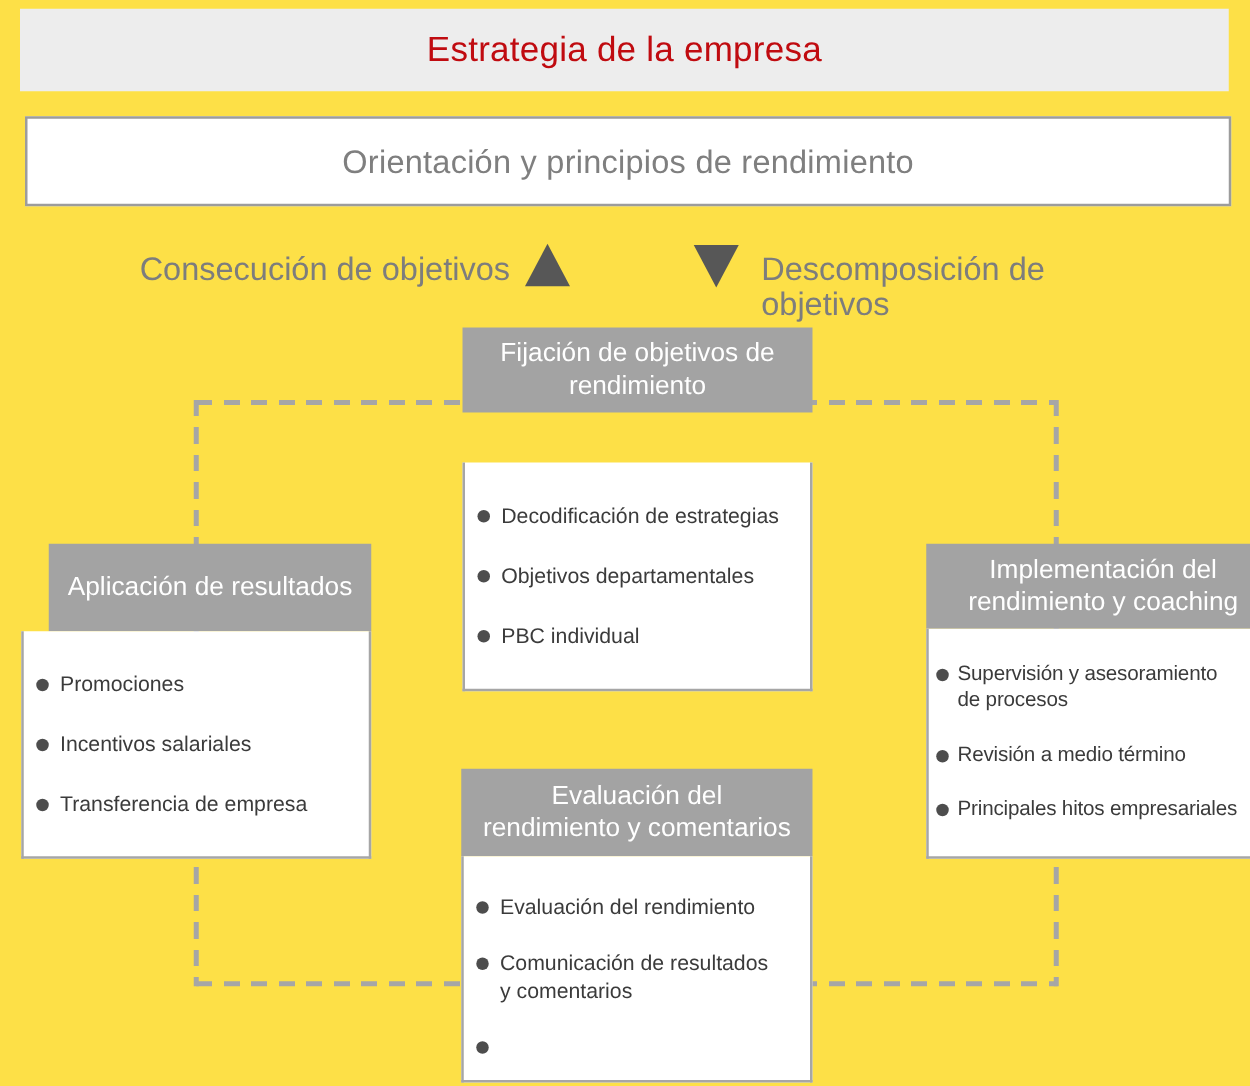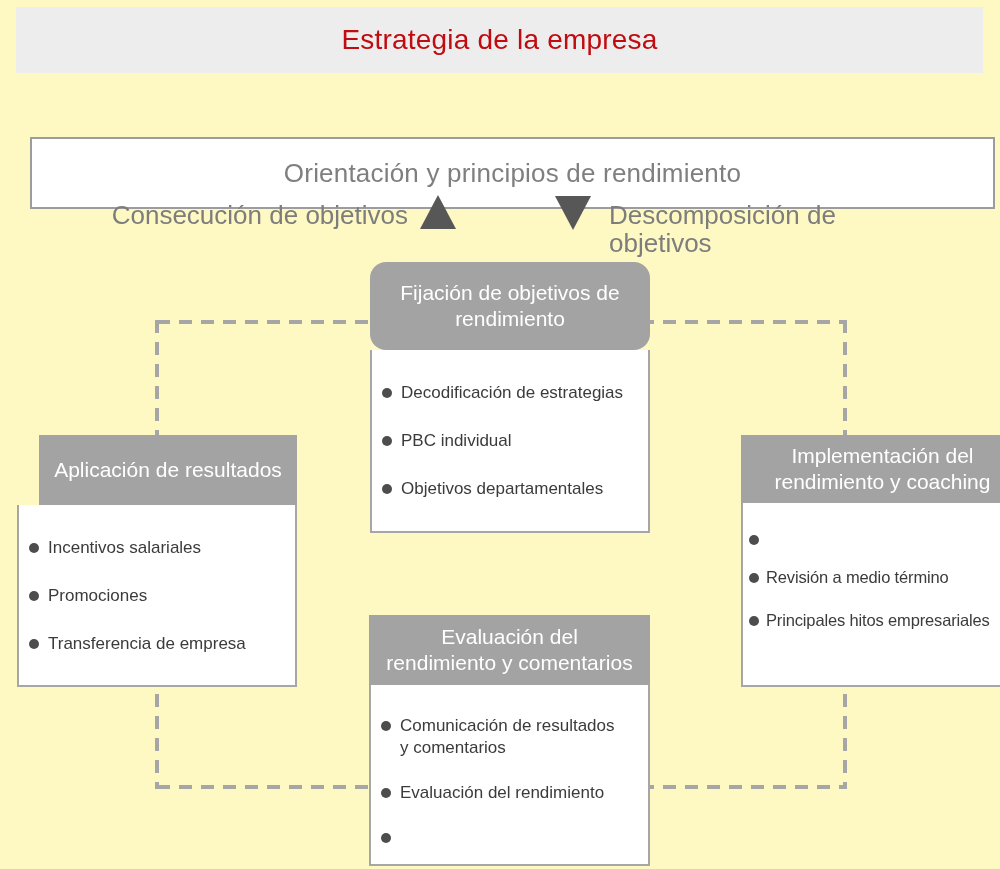--- a/index.html
+++ b/index.html
@@ -5,21 +5,21 @@
   html, body {
     margin: 0;
     padding: 0;
     background: #ffffff;
     font-family: "Liberation Sans", sans-serif;
   }
   #stage {
     position: relative;
     width: 1000px;
     height: 869px;
-    background: #fef9c3;
+    background: #fde047;
     overflow: hidden;
   }
 
   
   .banner {
     position: absolute;
     left: 16px; top: 7px;
     width: 967px; height: 66px;
     background: #ededed;
     display: flex;
@@ -28,28 +28,27 @@
   }
   .banner-title {
     color: #c00b10;
     font-size: 28px;
     letter-spacing: 0.2px;
   }
 
   
   .principles {
     position: absolute;
-    left: 30px; top: 93px;
+    left: 20px; top: 93px;
     width: 961px; height: 68px;
     border: 2px solid #9c9c9c;
     background: #ffffff;
     display: flex;
     align-items: center;
     justify-content: center;
-    margin-top: 44px;
   }
   .principles-title {
     color: #7f7f7f;
     font-size: 26px;
     letter-spacing: 0.2px;
   }
 
   
   .flow-label {
     position: absolute;
@@ -133,22 +132,22 @@
   }
   .bullet {
     flex: 0 0 10px;
     width: 10px; height: 10px;
     border-radius: 50%;
     background: #4d4d4d;
     margin: 6px 9px 0 0;
   }
 
   .box-goal { left: 370px; top: 262px; width: 280px; }
-  .box-goal .pbox-header { height: 88px; border-radius: 16px; }
-  .box-goal .pbox-body   { height: 183px; }
+  .box-goal .pbox-header { height: 68px; }
+  .box-goal .pbox-body   { height: 183px; margin-top: 40px; }
 
   .box-results { left: 17px; top: 435px; width: 280px; }
   .box-results .pbox-header { height: 70px; margin-left: 22px; }
   .box-results .pbox-body   { height: 182px; }
 
   .box-impl { left: 702px; top: 435px; width: 283px; padding-left: 39px; }
   .box-impl .pbox-header { height: 68px; }
   .box-impl .pbox-body   { height: 184px; }
   .box-impl .pbox-body ul { padding: 26px 0 0 6px; }
   .box-impl .pbox-body li { font-size: 16.5px; letter-spacing: -0.15px; margin-bottom: 22px; }
@@ -182,55 +181,56 @@
   <div class="dash h dash-bottom"></div>
   <div class="dash v dash-left"></div>
   <div class="dash v dash-right"></div>
 
   <div class="pbox box-goal">
     <div class="pbox-header">Fijación de objetivos de
 rendimiento</div>
     <div class="pbox-body">
       <ul>
         <li><span class="bullet"></span><span>Decodificación de estrategias</span></li>
+        <li><span class="bullet"></span><span>Objetivos departamentales</span></li>
         <li><span class="bullet"></span><span>PBC individual</span></li>
-        <li><span class="bullet"></span><span>Objetivos departamentales</span></li>
       </ul>
     </div>
   </div>
 
   <div class="pbox box-results">
     <div class="pbox-header">Aplicación de resultados</div>
     <div class="pbox-body">
       <ul>
+        <li><span class="bullet"></span><span>Promociones</span></li>
         <li><span class="bullet"></span><span>Incentivos salariales</span></li>
-        <li><span class="bullet"></span><span>Promociones</span></li>
         <li><span class="bullet"></span><span>Transferencia de empresa</span></li>
       </ul>
     </div>
   </div>
 
   <div class="pbox box-impl">
     <div class="pbox-header">Implementación del
 rendimiento y coaching</div>
     <div class="pbox-body">
       <ul>
-        <li><span class="bullet"></span></li>
+        <li><span class="bullet"></span><span>Supervisión y asesoramiento
+de procesos</span></li>
         <li><span class="bullet"></span><span>Revisión a medio término</span></li>
         <li><span class="bullet"></span><span>Principales hitos empresariales</span></li>
       </ul>
     </div>
   </div>
 
   <div class="pbox box-eval">
     <div class="pbox-header">Evaluación del
 rendimiento y comentarios</div>
     <div class="pbox-body">
       <ul>
+        <li><span class="bullet"></span><span>Evaluación del rendimiento</span></li>
         <li><span class="bullet"></span><span>Comunicación de resultados
 y comentarios</span></li>
-        <li><span class="bullet"></span><span>Evaluación del rendimiento</span></li>
         <li><span class="bullet"></span></li>
       </ul>
     </div>
   </div>
 
 </div>
 
 </body></html>

